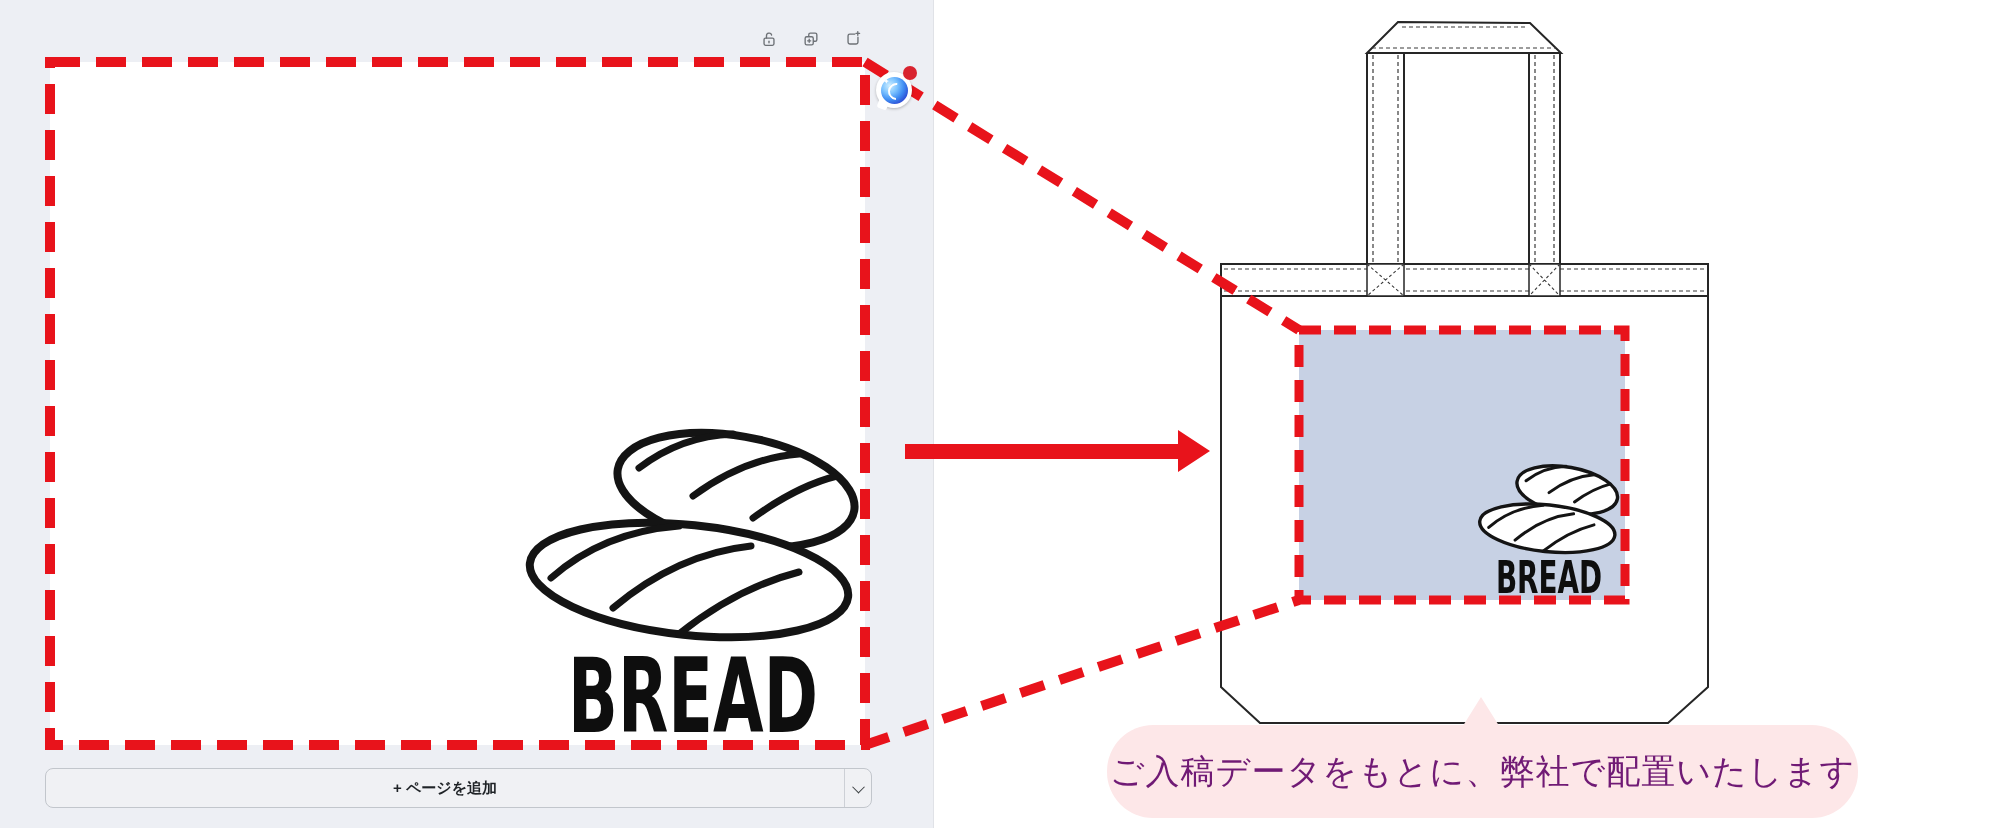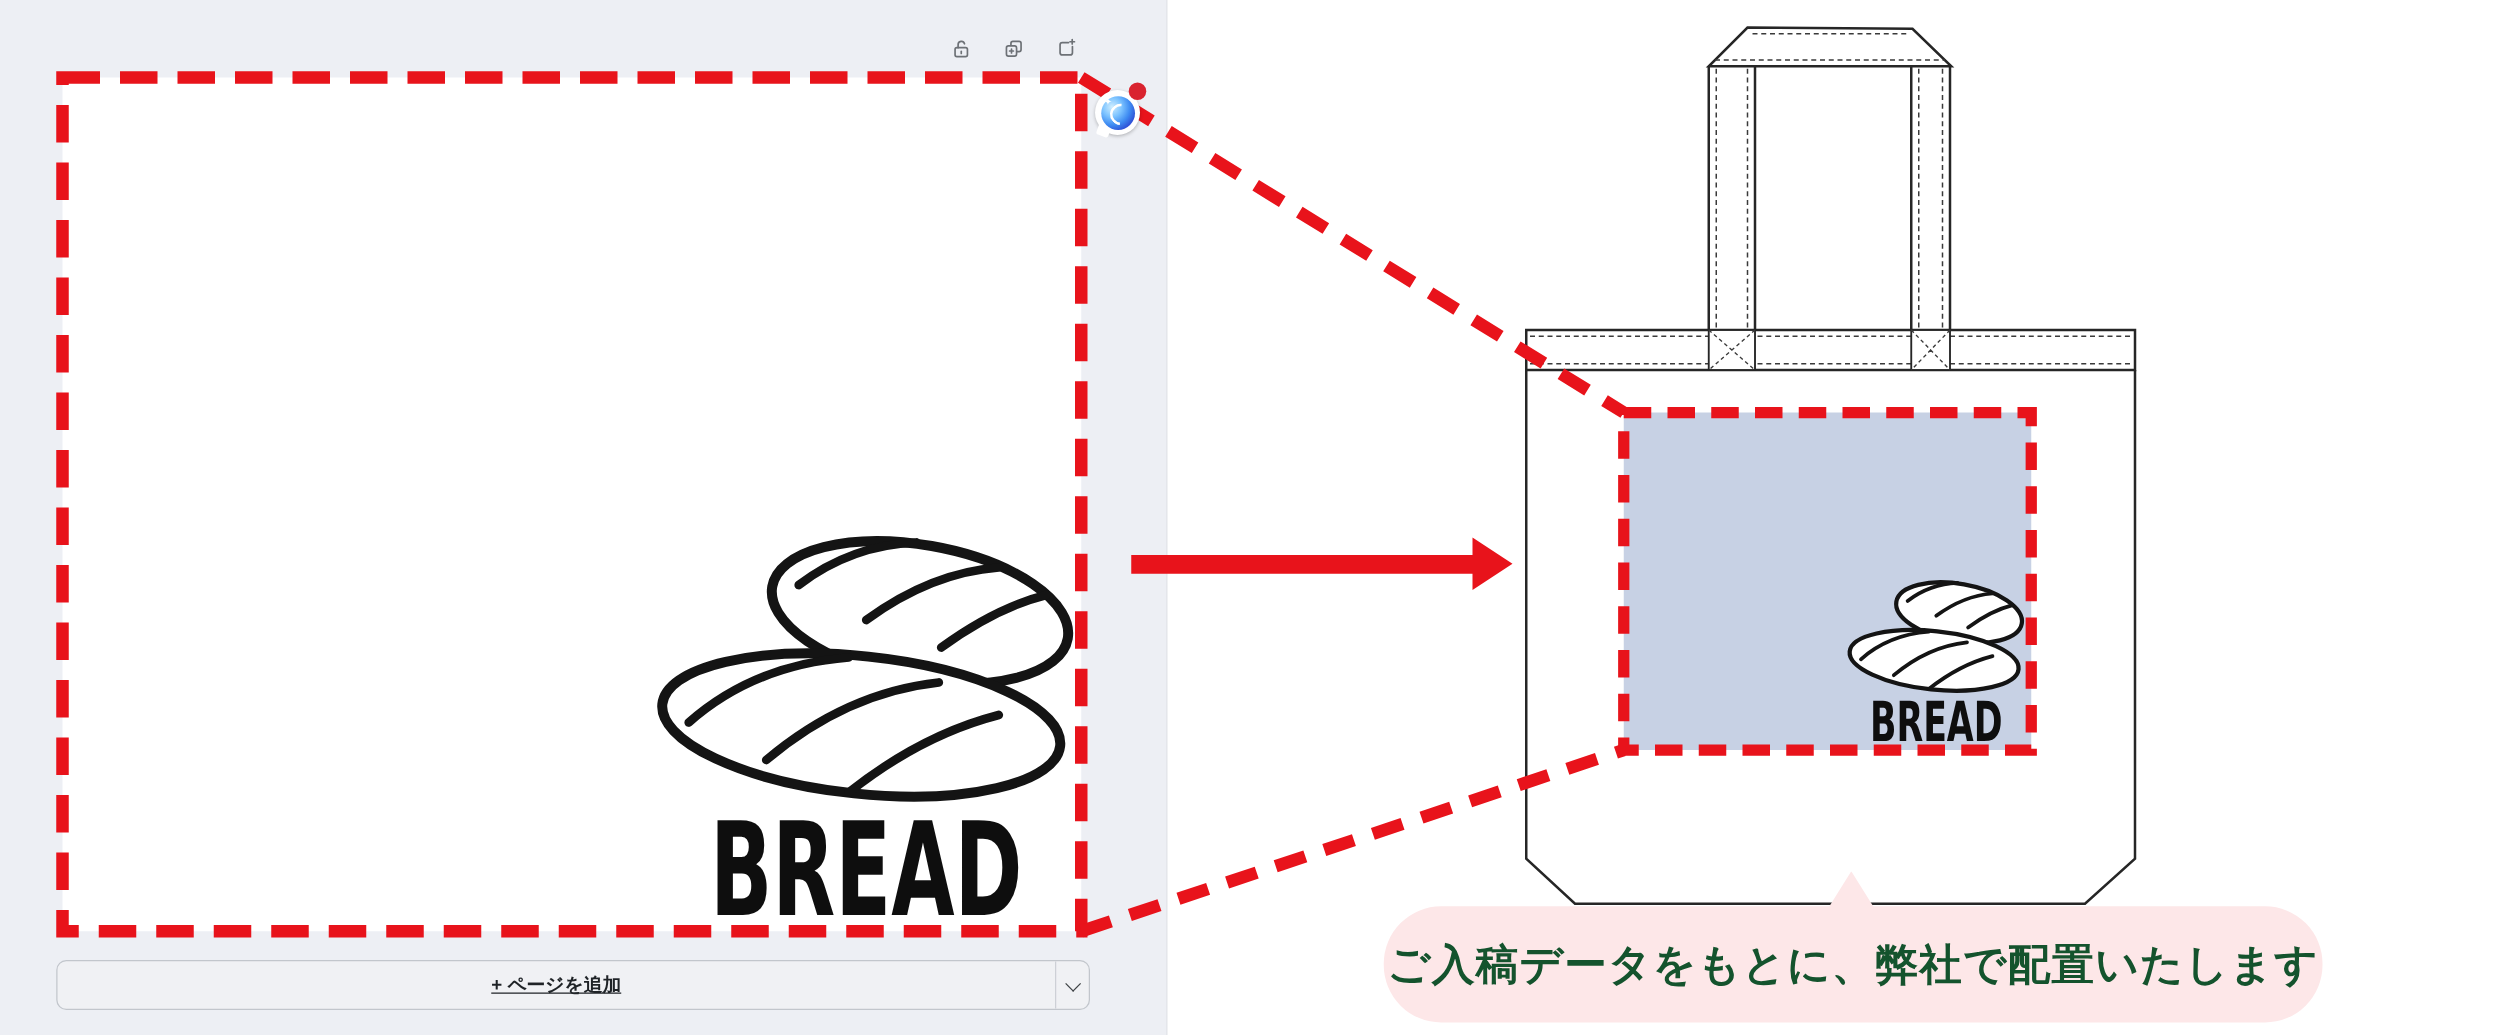--- a/index.html
+++ b/index.html
@@ -9,37 +9,37 @@
   .editor-panel{position:absolute;left:0;top:0;width:933px;height:828px;background:#edeff4;border-right:1px solid rgba(0,0,0,0.05);}
   .page-toolbar{position:absolute;left:758px;top:28px;display:flex;gap:20px;align-items:center;}
   .tool-btn{width:22px;height:22px;display:flex;align-items:center;justify-content:center;background:transparent;border:none;padding:0;cursor:pointer;}
   .tool-btn svg{display:block;}
   .design-canvas{position:absolute;left:50px;top:62px;width:815px;height:683px;background:#ffffff;}
 
   .canvas-design{position:absolute;left:521px;top:410px;width:344px;height:334px;z-index:2;}
 
   
   .add-page-bar{position:absolute;left:45px;top:768px;width:827px;height:40px;display:flex;background:#f0f1f4;border:1px solid #c2c6cc;border-radius:8px;box-sizing:border-box;overflow:hidden;}
-  .add-page-main{flex:1;display:flex;align-items:center;justify-content:center;background:transparent;border:none;cursor:pointer;font-family:"Liberation Sans",sans-serif;font-size:15px;font-weight:700;color:#1f2327;text-decoration:underline;}
+  .add-page-main{flex:1;display:flex;align-items:center;justify-content:center;background:transparent;border:none;cursor:pointer;font-family:"Liberation Sans",sans-serif;font-size:15px;font-weight:700;color:#1f2327;}
   .add-page-caret{width:27px;display:flex;align-items:center;justify-content:center;background:transparent;border:none;border-left:1px solid #cdd0d6;cursor:pointer;}
   .chevron{width:8px;height:8px;border-right:1.8px solid #3c4043;border-bottom:1.8px solid #3c4043;transform:rotate(45deg) translate(-1px,-1px);}
 
   
   .assistant{position:absolute;left:876px;top:70px;width:42px;height:42px;z-index:6;background:transparent;border:none;padding:0;cursor:pointer;}
   .assistant .bubble{position:absolute;left:0;top:2px;width:36px;height:36px;border-radius:50%;background:#ffffff;box-shadow:0 1px 3px rgba(0,0,0,0.25);}
   .assistant .bubble::after{content:"";position:absolute;left:2px;bottom:-1px;width:10px;height:10px;background:#ffffff;border-radius:2px;transform:rotate(20deg);}
   .assistant .orb{position:absolute;left:4.5px;top:6.5px;width:27px;height:27px;border-radius:50%;background:radial-gradient(circle at 32% 32%,#cfeeff 0%,#7cc3ff 30%,#3f8cf2 55%,#2f55d8 75%,#7a3bf0 100%);}
   .assistant .crescent{position:absolute;left:12px;top:13px;width:13px;height:13px;border-radius:50%;border:2.6px solid transparent;border-left-color:#ffffff;border-top-color:#ffffff;transform:rotate(-40deg);}
   .assistant .sparkle{position:absolute;left:7px;top:8px;color:#ffffff;font-size:8px;line-height:8px;}
   .assistant .notification-dot{position:absolute;left:27px;top:-4px;width:14px;height:14px;border-radius:50%;background:#d9232f;}
 
   
   .caption-pointer{position:absolute;left:1461px;top:697px;width:40px;height:32px;background:#fde7e8;clip-path:polygon(50% 0,0 100%,100% 100%);z-index:4;}
   .caption-pill{position:absolute;left:1107px;top:725px;width:751px;height:93px;border-radius:46px;background:#fde7e8;display:flex;align-items:center;justify-content:center;z-index:4;}
-  .caption-pill span{color:#14532d;font-size:34px;font-weight:700;letter-spacing:1px;white-space:nowrap;}
+  .caption-pill span{color:#701a75;font-size:34px;font-weight:400;letter-spacing:1px;white-space:nowrap;}
 
   .overlay-annotations{position:absolute;left:0;top:0;z-index:3;pointer-events:none;}
   .bag-art{position:absolute;left:1212px;top:15px;z-index:1;}
 </style>
 </head>
 <body>
 
 <div id="stage">
 
   <svg width="0" height="0" style="position:absolute" aria-hidden="true">

